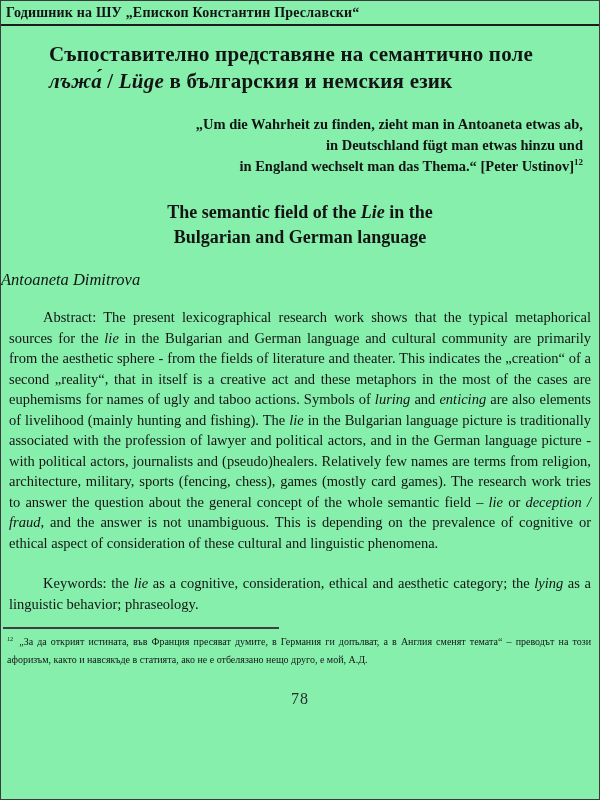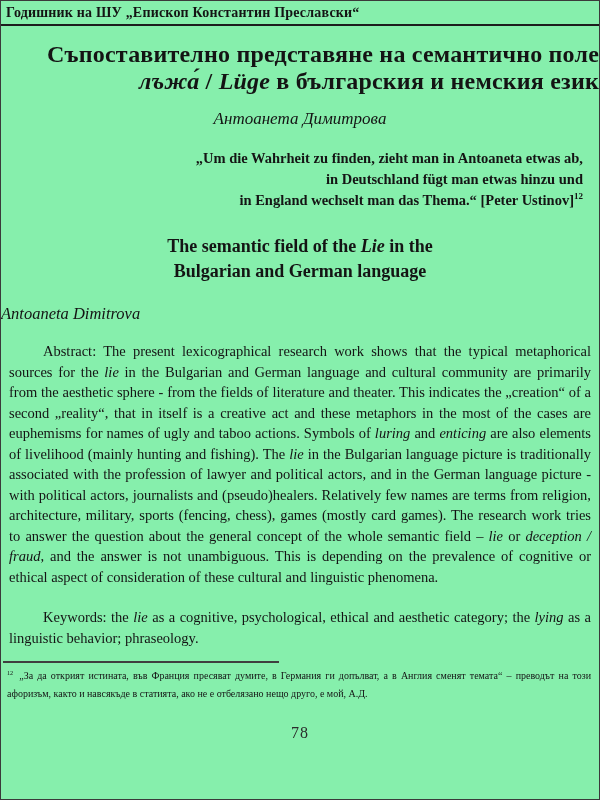--- a/index.html
+++ b/index.html
@@ -17,25 +17,26 @@
   }
   .running-header {
     font-size: 14px;
     font-weight: bold;
     padding: 4px 8px 3px 5px;
     border-bottom: 2px solid #1d1d1d;
     letter-spacing: 0.2px;
   }
   .title-bg {
     margin-top: 15px;
-    text-align: right;
+    text-align: left;
     font-weight: bold;
-    font-size: 24px;
+    font-size: 21px;
     line-height: 27px;
     letter-spacing: 0.2px;
+    margin-left: 48px;
   }
   .author-bg {
     margin-top: 14px;
     text-align: center;
     font-style: italic;
     font-size: 17px;
   }
   .epigraph {
     margin: 19px 16px 0 0;
     text-align: right;
@@ -93,38 +94,37 @@
 
 <div class="page">
 
   <div class="running-header">Годишник на ШУ „Епископ Константин Преславски“</div>
 
   <div class="title-bg">
     <div>Съпоставително представяне на семантично поле</div>
     <div><span class="it">лъжа́</span><span> / </span><span class="it">Lüge</span><span> в българския и немския език</span></div>
   </div>
 
-  <div class="author-bg">Антоанета Димитрова</div>
 
   <div class="epigraph">
     <div>„Um die Wahrheit zu finden, zieht man in Antoaneta etwas ab,</div>
     <div>in Deutschland fügt man etwas hinzu und</div>
     <div><span>in England wechselt man das Thema.“ [Peter Ustinov]</span><sup>12</sup></div>
   </div>
 
   <div class="title-en">
     <div><span>The semantic field of the </span><span class="it">Lie</span><span> in the</span></div>
     <div>Bulgarian and German language</div>
   </div>
 
   <div class="author-en">Antoaneta Dimitrova</div>
 
   <p class="para abstract"><span>Abstract</span><span>: The present lexicographical research work shows that the typical metaphorical sources for the </span><span class="it">lie</span><span> in the Bulgarian and German language and cultural community are primarily from the aesthetic sphere - from the fields of literature and theater. This indicates the „creation“ of a second „reality“, that in itself is a creative act and these metaphors in the most of the cases are euphemisms for names of ugly and taboo actions. Symbols of </span><span class="it">luring</span><span> and </span><span class="it">enticing</span><span> are also elements of livelihood (mainly hunting and fishing). The </span><span class="it">lie</span><span> in the Bulgarian language picture is traditionally associated with the profession of lawyer and political actors, and in the German language picture - with political actors, journalists and (pseudo)healers. Relatively few names are terms from religion, architecture, military, sports (fencing, chess), games (mostly card games). The research work tries to answer the question about the general concept of the whole semantic field – </span><span class="it">lie</span><span> or </span><span class="it">deception / fraud</span><span>, and the answer is not unambiguous. This is depending on the prevalence of cognitive or ethical aspect of consideration of these cultural and linguistic phenomena.</span></p>
 
-  <p class="para keywords"><span>Keywords</span><span>: the </span><span class="it">lie</span><span> as a cognitive, psychological, ethical and aesthetic category; the </span><span class="it">lying</span><span> as a linguistic behavior; phraseology.</span></p>
+  <p class="para keywords"><span>Keywords</span><span>: the </span><span class="it">lie</span><span> as a cognitive, consideration, ethical and aesthetic category; the </span><span class="it">lying</span><span> as a linguistic behavior; phraseology.</span></p>
 
   <div class="fn-rule"></div>
 
   <p class="footnote"><sup>12</sup><span>„За да открият истината, във Франция пресяват думите, в Германия ги допълват, а в Англия сменят темата“ – преводът на този афоризъм, както и навсякъде в статията, ако не е отбелязано нещо друго, е мой, А.Д.</span></p>
 
   <div class="page-number">78</div>
 
 </div>
 
 </body></html>

